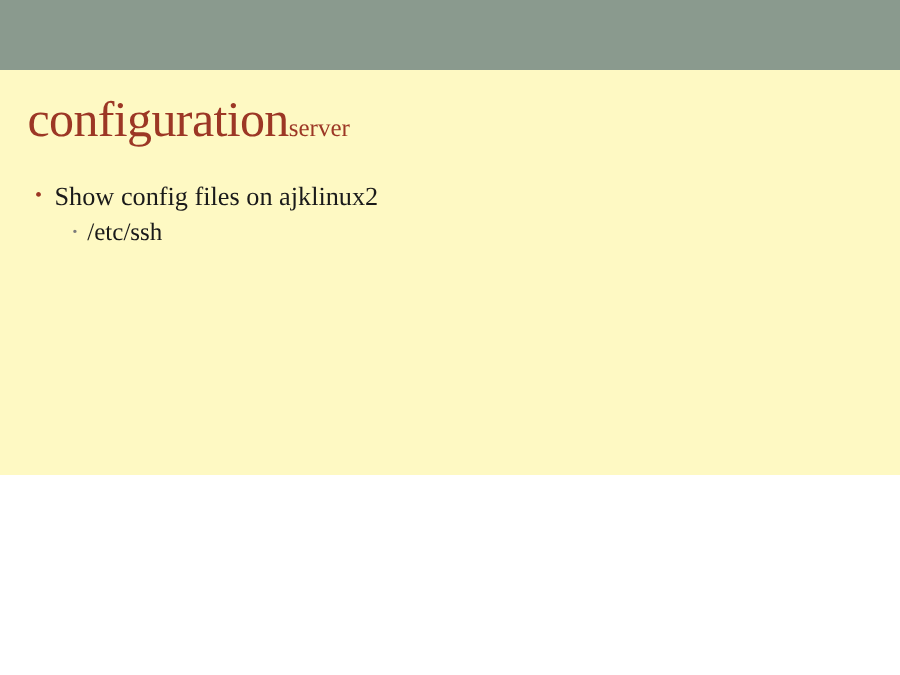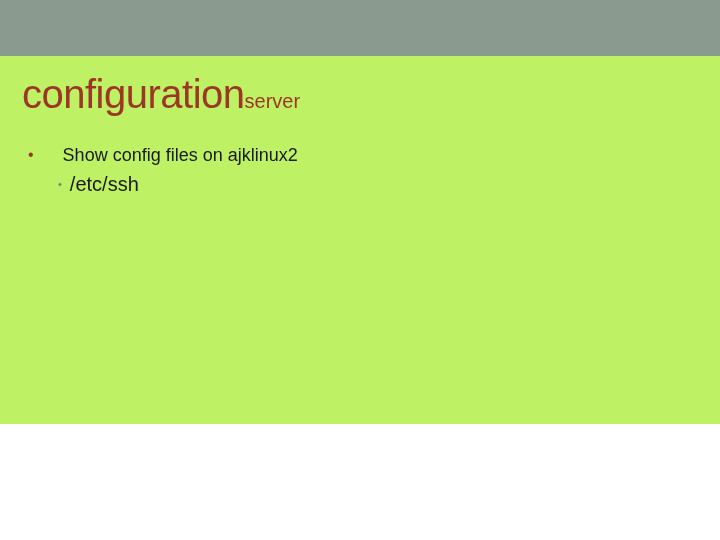--- a/index.html
+++ b/index.html
@@ -1,26 +1,26 @@
 <!DOCTYPE html>
 <html><head>
 <meta charset="utf-8">
 <style>
   * { margin: 0; padding: 0; box-sizing: border-box; }
   html, body { width: 720px; height: 540px; font-family: Arial, Helvetica, sans-serif; background: #fff; }
-  .slide { width: 720px; height: 424px; position: relative; background: #bef264; }
+  .slide { width: 720px; height: 380px; position: relative; background: #fef9c3; font-family: Liberation Serif, serif; }
   .topbar { width: 100%; height: 56px; background: #8a9a8e; }
   .content { padding: 14px 22px 0 22px; }
   .title { margin-top: 2px; }
   .title-main { font-size: 40px; color: #9c3725; letter-spacing: -0.5px; font-weight: 400; }
   .title-sub  { font-size: 20px; color: #9c3725; letter-spacing: 0; font-weight: 400; }
   .bullets { margin-top: 26px; padding-left: 6px; }
   .b1 { display: flex; align-items: flex-start; gap: 10px; margin-bottom: 8px; }
   .b1 .dot { color: #9c3725; font-size: 16px; line-height: 24px; }
-  .b1 .txt { font-size: 18px; color: #1a1a1a; line-height: 24px; margin-left: 19px; }
+  .b1 .txt { font-size: 21px; color: #1a1a1a; line-height: 24px; }
   .b2 { display: flex; align-items: flex-start; gap: 8px; margin-left: 30px; margin-top: 6px; }
   .b2 .dot { color: #7a7a7a; font-size: 11px; line-height: 18px; }
   .b2 .txt { font-size: 20px; color: #1a1a1a; line-height: 18px; }
 </style>
 </head>
 <body>
 
 <div class="slide">
   <div class="topbar"></div>
   <div class="content">

